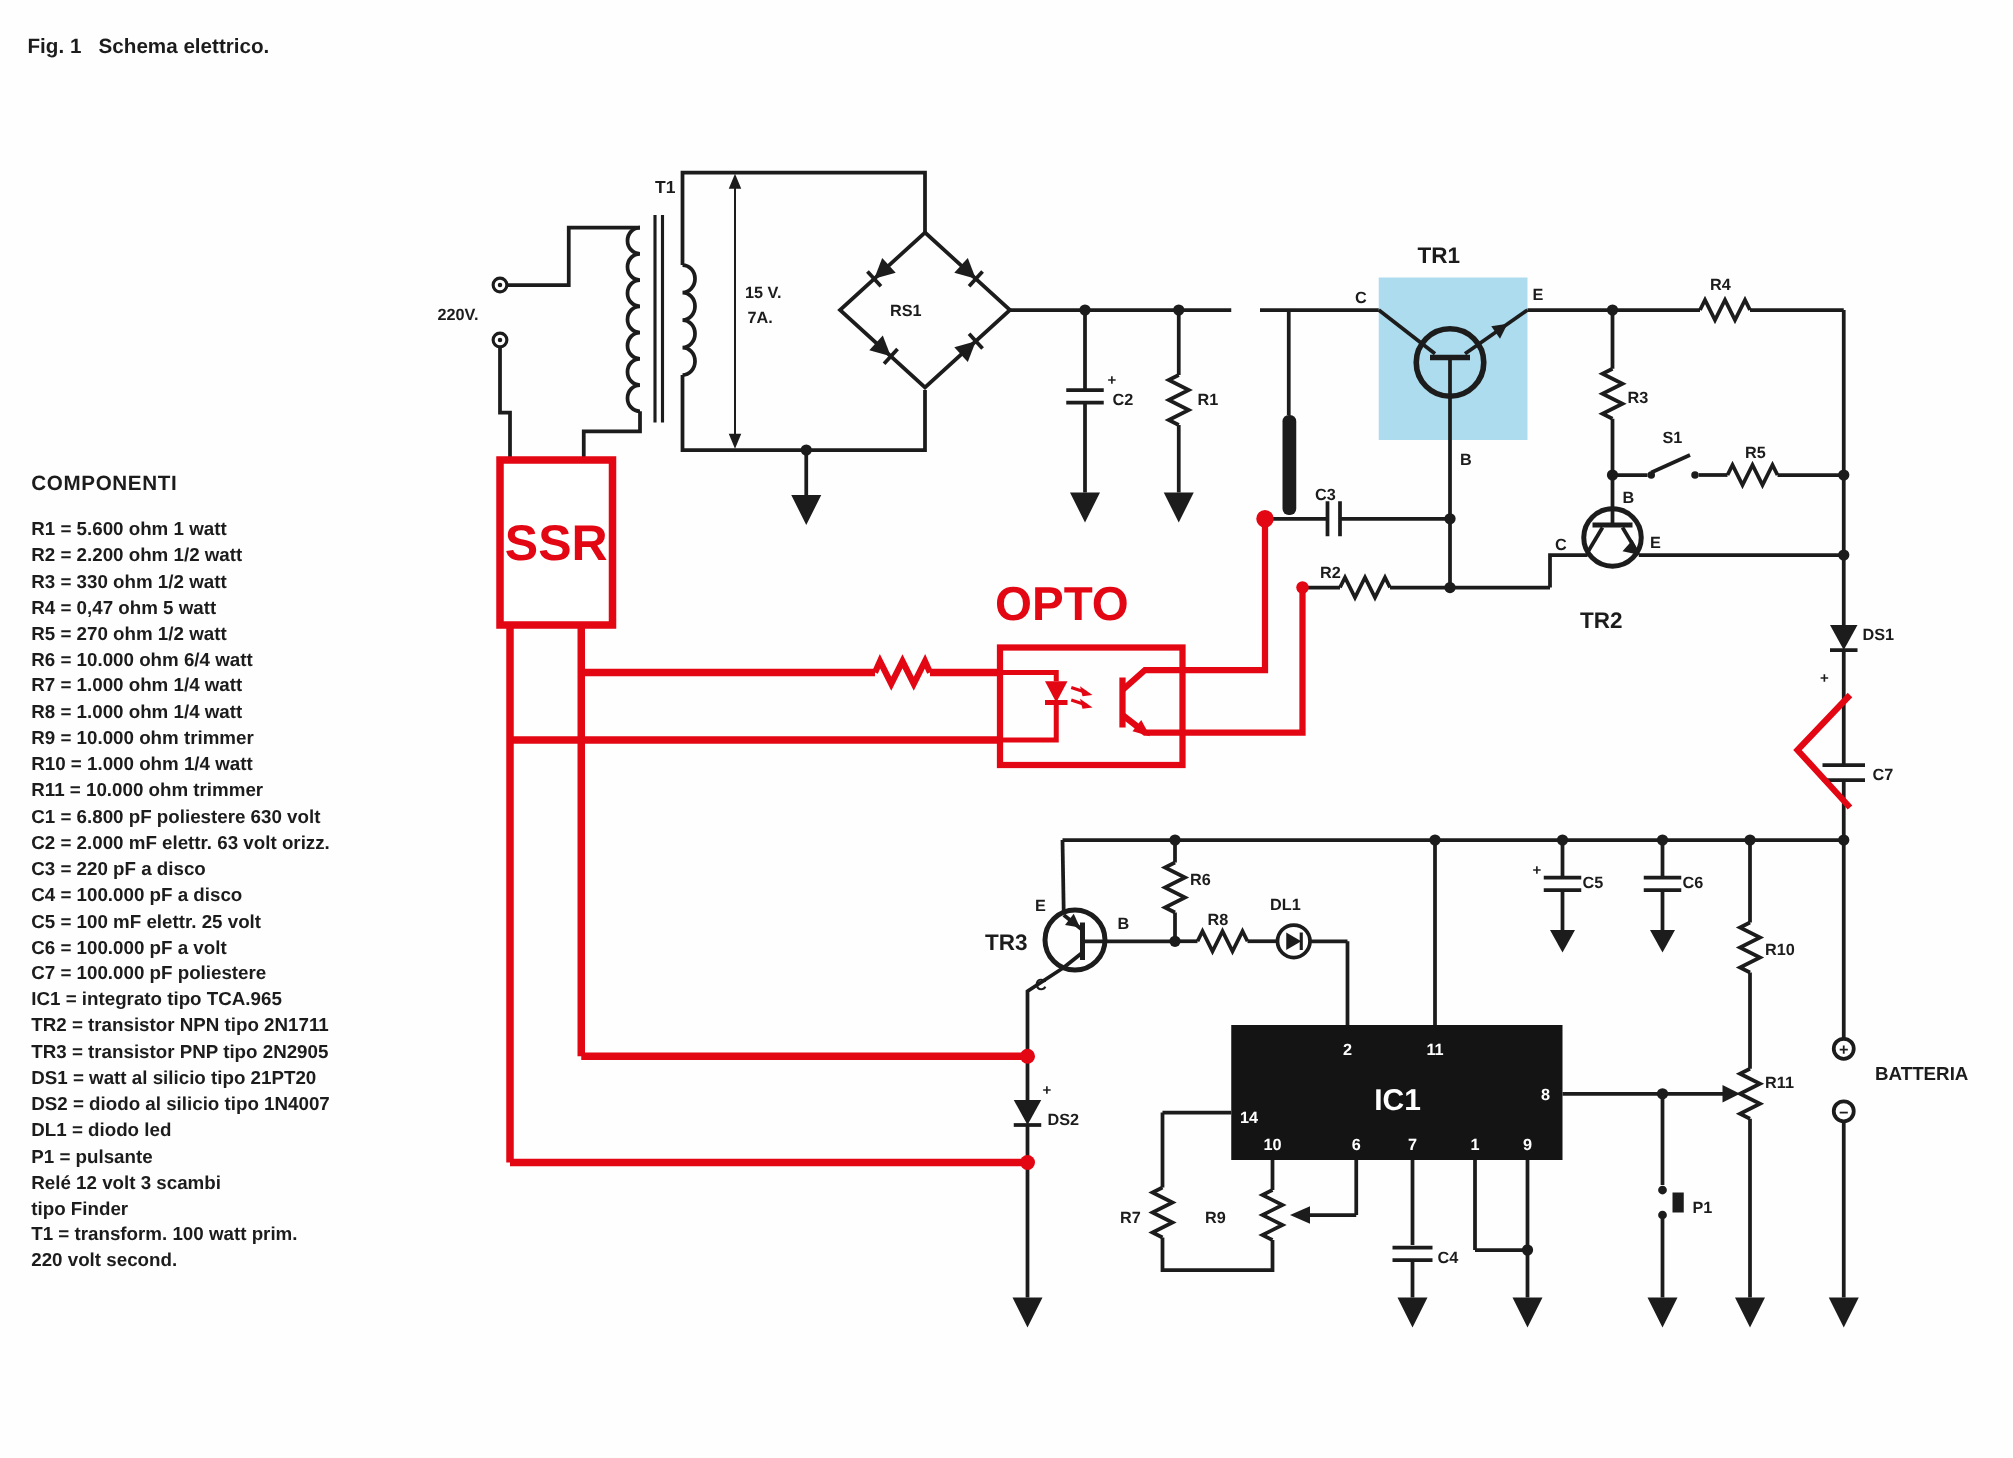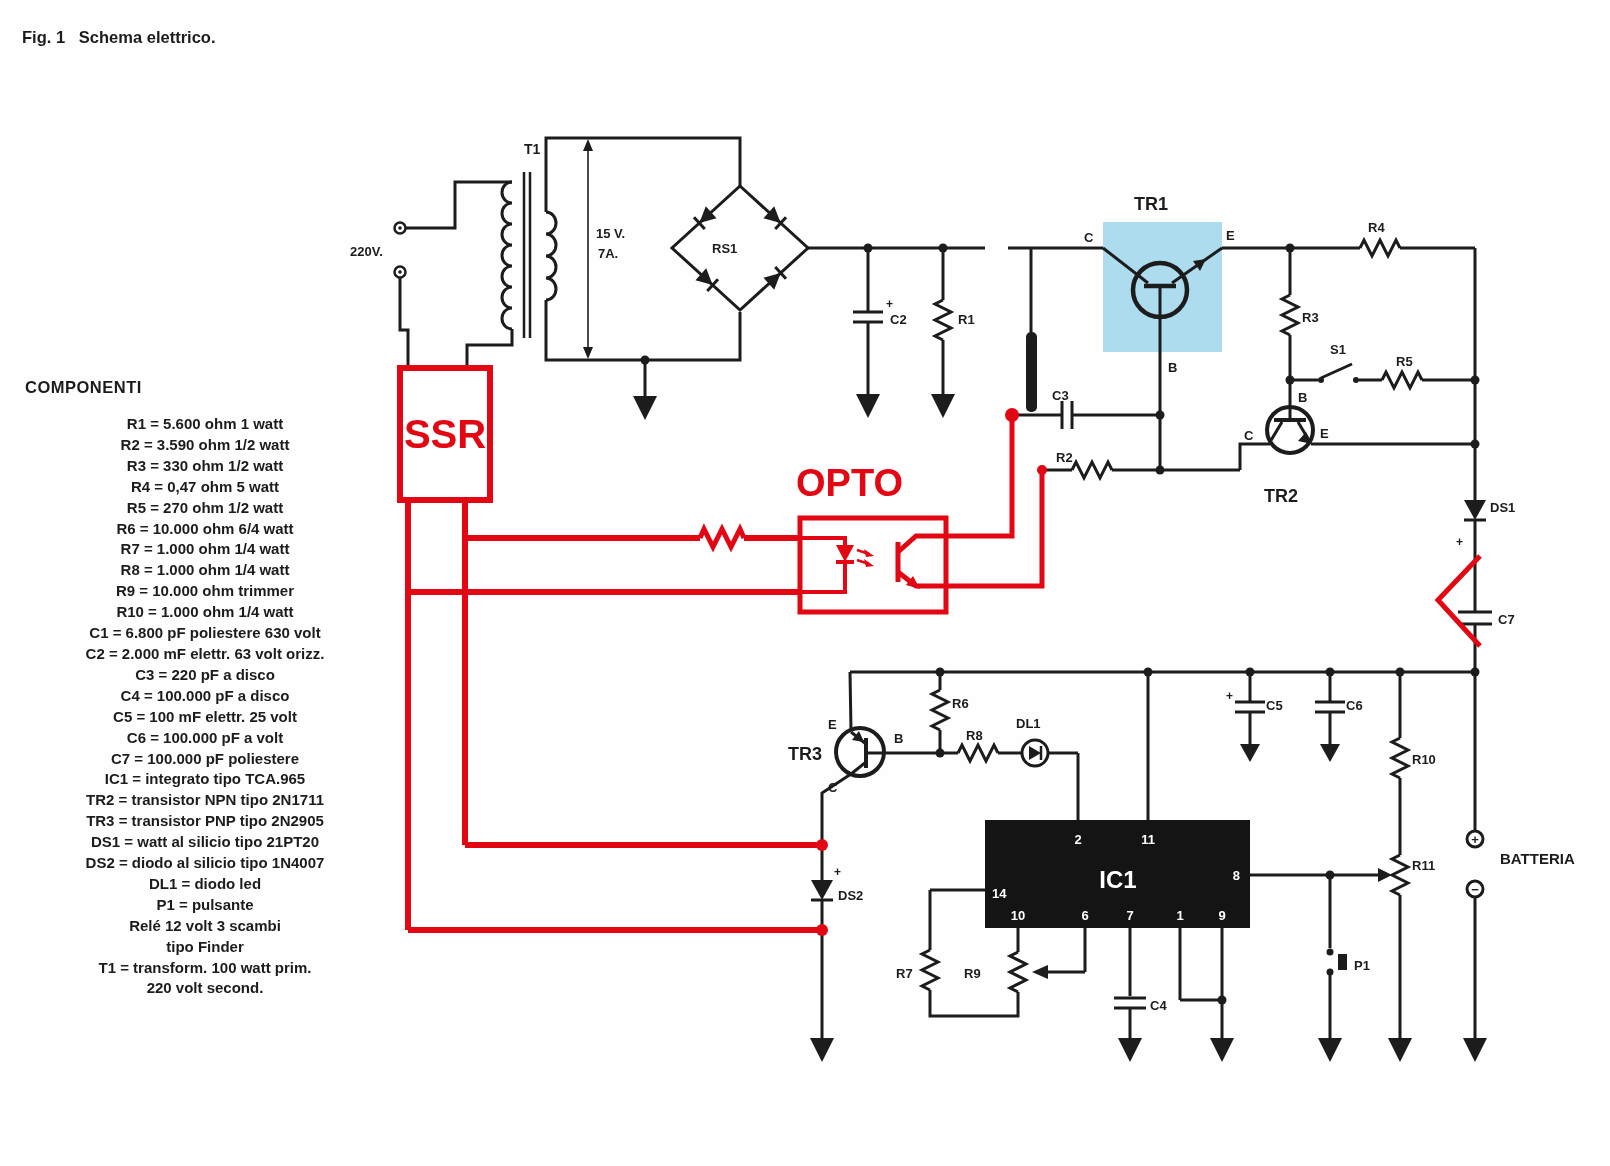--- a/index.html
+++ b/index.html
@@ -1,47 +1,48 @@
 <!DOCTYPE html>
 <html><head>
 <meta charset="utf-8">
 <style>
   html,body{margin:0;padding:0;background:#ffffff;}
   .page{position:relative;width:1610px;height:1166px;background:#fefefe;overflow:hidden;
         font-family:"Liberation Sans",sans-serif;color:#1c1c1c;}
   .caption{position:absolute;left:22px;top:28px;font-size:16.5px;font-weight:bold;white-space:pre;}
   .comp-head{position:absolute;left:25px;top:378px;font-size:16.5px;font-weight:bold;letter-spacing:.5px;}
-  .comp-items{position:absolute;left:25px;top:414px;width:360px;text-align:center;}
+  .comp-items{position:absolute;left:25px;top:414px;width:360px;}
   .comp-line{font-size:15px;font-weight:bold;line-height:20.9px;white-space:pre;}
   svg{position:absolute;left:0;top:0;}
   text{font-family:"Liberation Sans",sans-serif;font-weight:bold;fill:#1c1c1c;}
   .t12{font-size:12px}.t13{font-size:13px}.t14{font-size:14px}.t15{font-size:15px}
   .t18{font-size:18px}.t24{font-size:24px}.t38{font-size:38px}.t40{font-size:40px}
   .tw{fill:#ffffff}.tred{fill:#e30613}
 </style>
 </head>
 <body>
 
 <div class="page">
 
   <div class="caption">Fig. 1   Schema elettrico.</div>
 
   <div>
     <div class="comp-head">COMPONENTI</div>
     <div class="comp-items">
         <div class="comp-line">R1 = 5.600 ohm 1 watt</div>
-        <div class="comp-line">R2 = 3.590 ohm 1/2 watt</div>
+        <div class="comp-line">R2 = 2.200 ohm 1/2 watt</div>
         <div class="comp-line">R3 = 330 ohm 1/2 watt</div>
         <div class="comp-line">R4 = 0,47 ohm 5 watt</div>
         <div class="comp-line">R5 = 270 ohm 1/2 watt</div>
         <div class="comp-line">R6 = 10.000 ohm 6/4 watt</div>
         <div class="comp-line">R7 = 1.000 ohm 1/4 watt</div>
         <div class="comp-line">R8 = 1.000 ohm 1/4 watt</div>
         <div class="comp-line">R9 = 10.000 ohm trimmer</div>
         <div class="comp-line">R10 = 1.000 ohm 1/4 watt</div>
+        <div class="comp-line">R11 = 10.000 ohm trimmer</div>
         <div class="comp-line">C1 = 6.800 pF poliestere 630 volt</div>
         <div class="comp-line">C2 = 2.000 mF elettr. 63 volt orizz.</div>
         <div class="comp-line">C3 = 220 pF a disco</div>
         <div class="comp-line">C4 = 100.000 pF a disco</div>
         <div class="comp-line">C5 = 100 mF elettr. 25 volt</div>
         <div class="comp-line">C6 = 100.000 pF a volt</div>
         <div class="comp-line">C7 = 100.000 pF poliestere</div>
         <div class="comp-line">IC1 = integrato tipo TCA.965</div>
         <div class="comp-line">TR2 = transistor NPN tipo 2N1711</div>
         <div class="comp-line">TR3 = transistor PNP tipo 2N2905</div>

